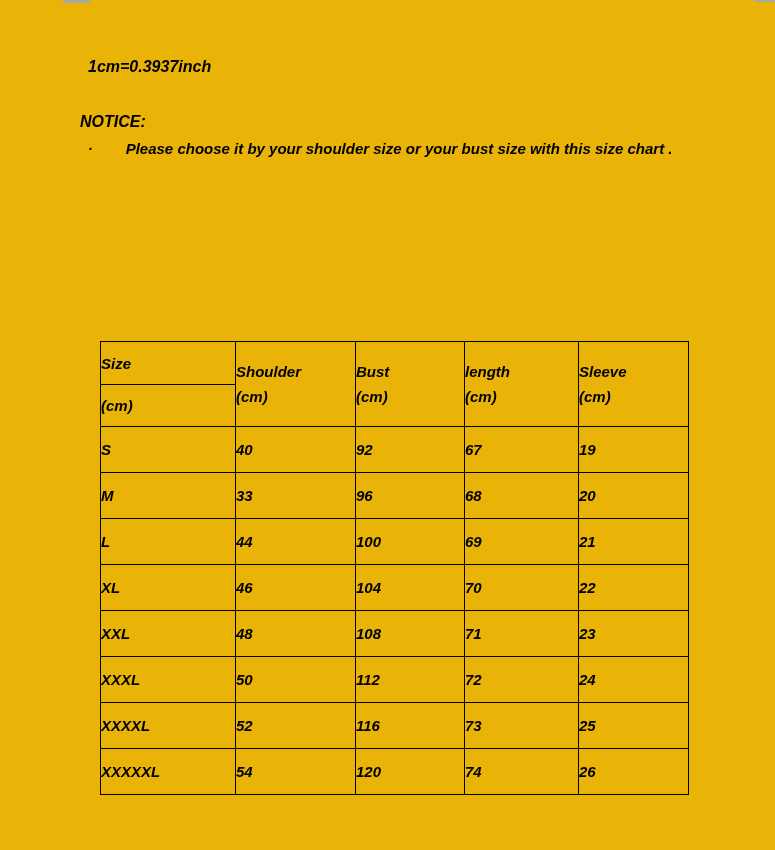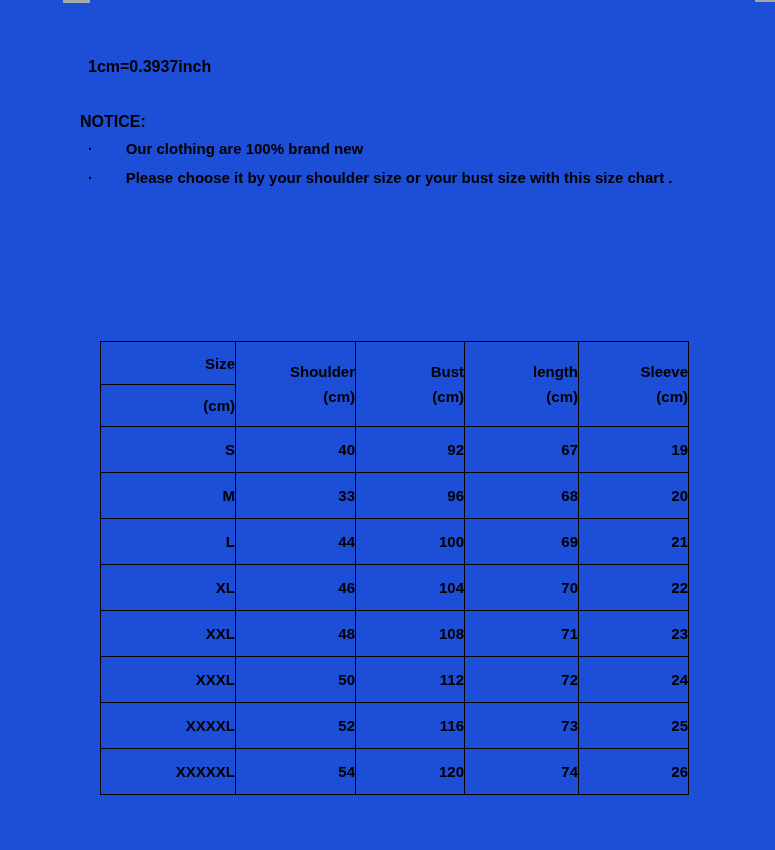--- a/index.html
+++ b/index.html
@@ -3,25 +3,26 @@
 <meta charset="utf-8">
 <style>
   html, body {
     margin: 0;
     padding: 0;
   }
   .page {
     position: relative;
     width: 775px;
     height: 850px;
-    background: #1d4ed8;
+    background: #eab308;
     overflow: hidden;
     font-family: "Liberation Sans", "DejaVu Sans", sans-serif;
     font-weight: 700;
     color: #000;
+    font-style: italic;
   }
   .artifact {
     position: absolute;
     top: 0;
     height: 3px;
     background: #a6aca4;
   }
   .artifact-left  { left: 63px;  width: 27px; }
   .artifact-right { right: 0px;  width: 20px; height: 2px; }
 
@@ -59,21 +60,21 @@
   .size-table {
     position: absolute;
     left: 100px;
     top: 341px;
     width: 588px;
     border-collapse: collapse;
     table-layout: fixed;
   }
   .size-table td {
     border: 1px solid #000;
-    text-align: right;
+    text-align: left;
     vertical-align: middle;
     font-size: 15px;
     font-weight: 700;
     padding: 0;
   }
   .col-size     { width: 135px; }
   .col-shoulder { width: 120px; }
   .col-bust     { width: 109px; }
   .col-length   { width: 114px; }
   .col-sleeve   { width: 110px; }
@@ -94,21 +95,20 @@
 <div class="page">
 
   <div class="artifact artifact-left"></div>
   <div class="artifact artifact-right"></div>
 
   <div class="conversion">1cm=0.3937inch</div>
 
   <div class="notice-heading">NOTICE:</div>
 
   <div class="notice-items">
-    <p class="notice-item"><span class="bullet">·</span><span class="gap"></span><span>Our clothing are 100% brand new</span></p>
     <p class="notice-item"><span class="bullet">·</span><span class="gap"></span><span>Please choose it by your shoulder size or your bust size with this size chart .</span></p>
   </div>
 
   <table class="size-table">
     <colgroup>
       <col class="col-size">
         <col class="col-shoulder">
         <col class="col-bust">
         <col class="col-length">
         <col class="col-sleeve">

